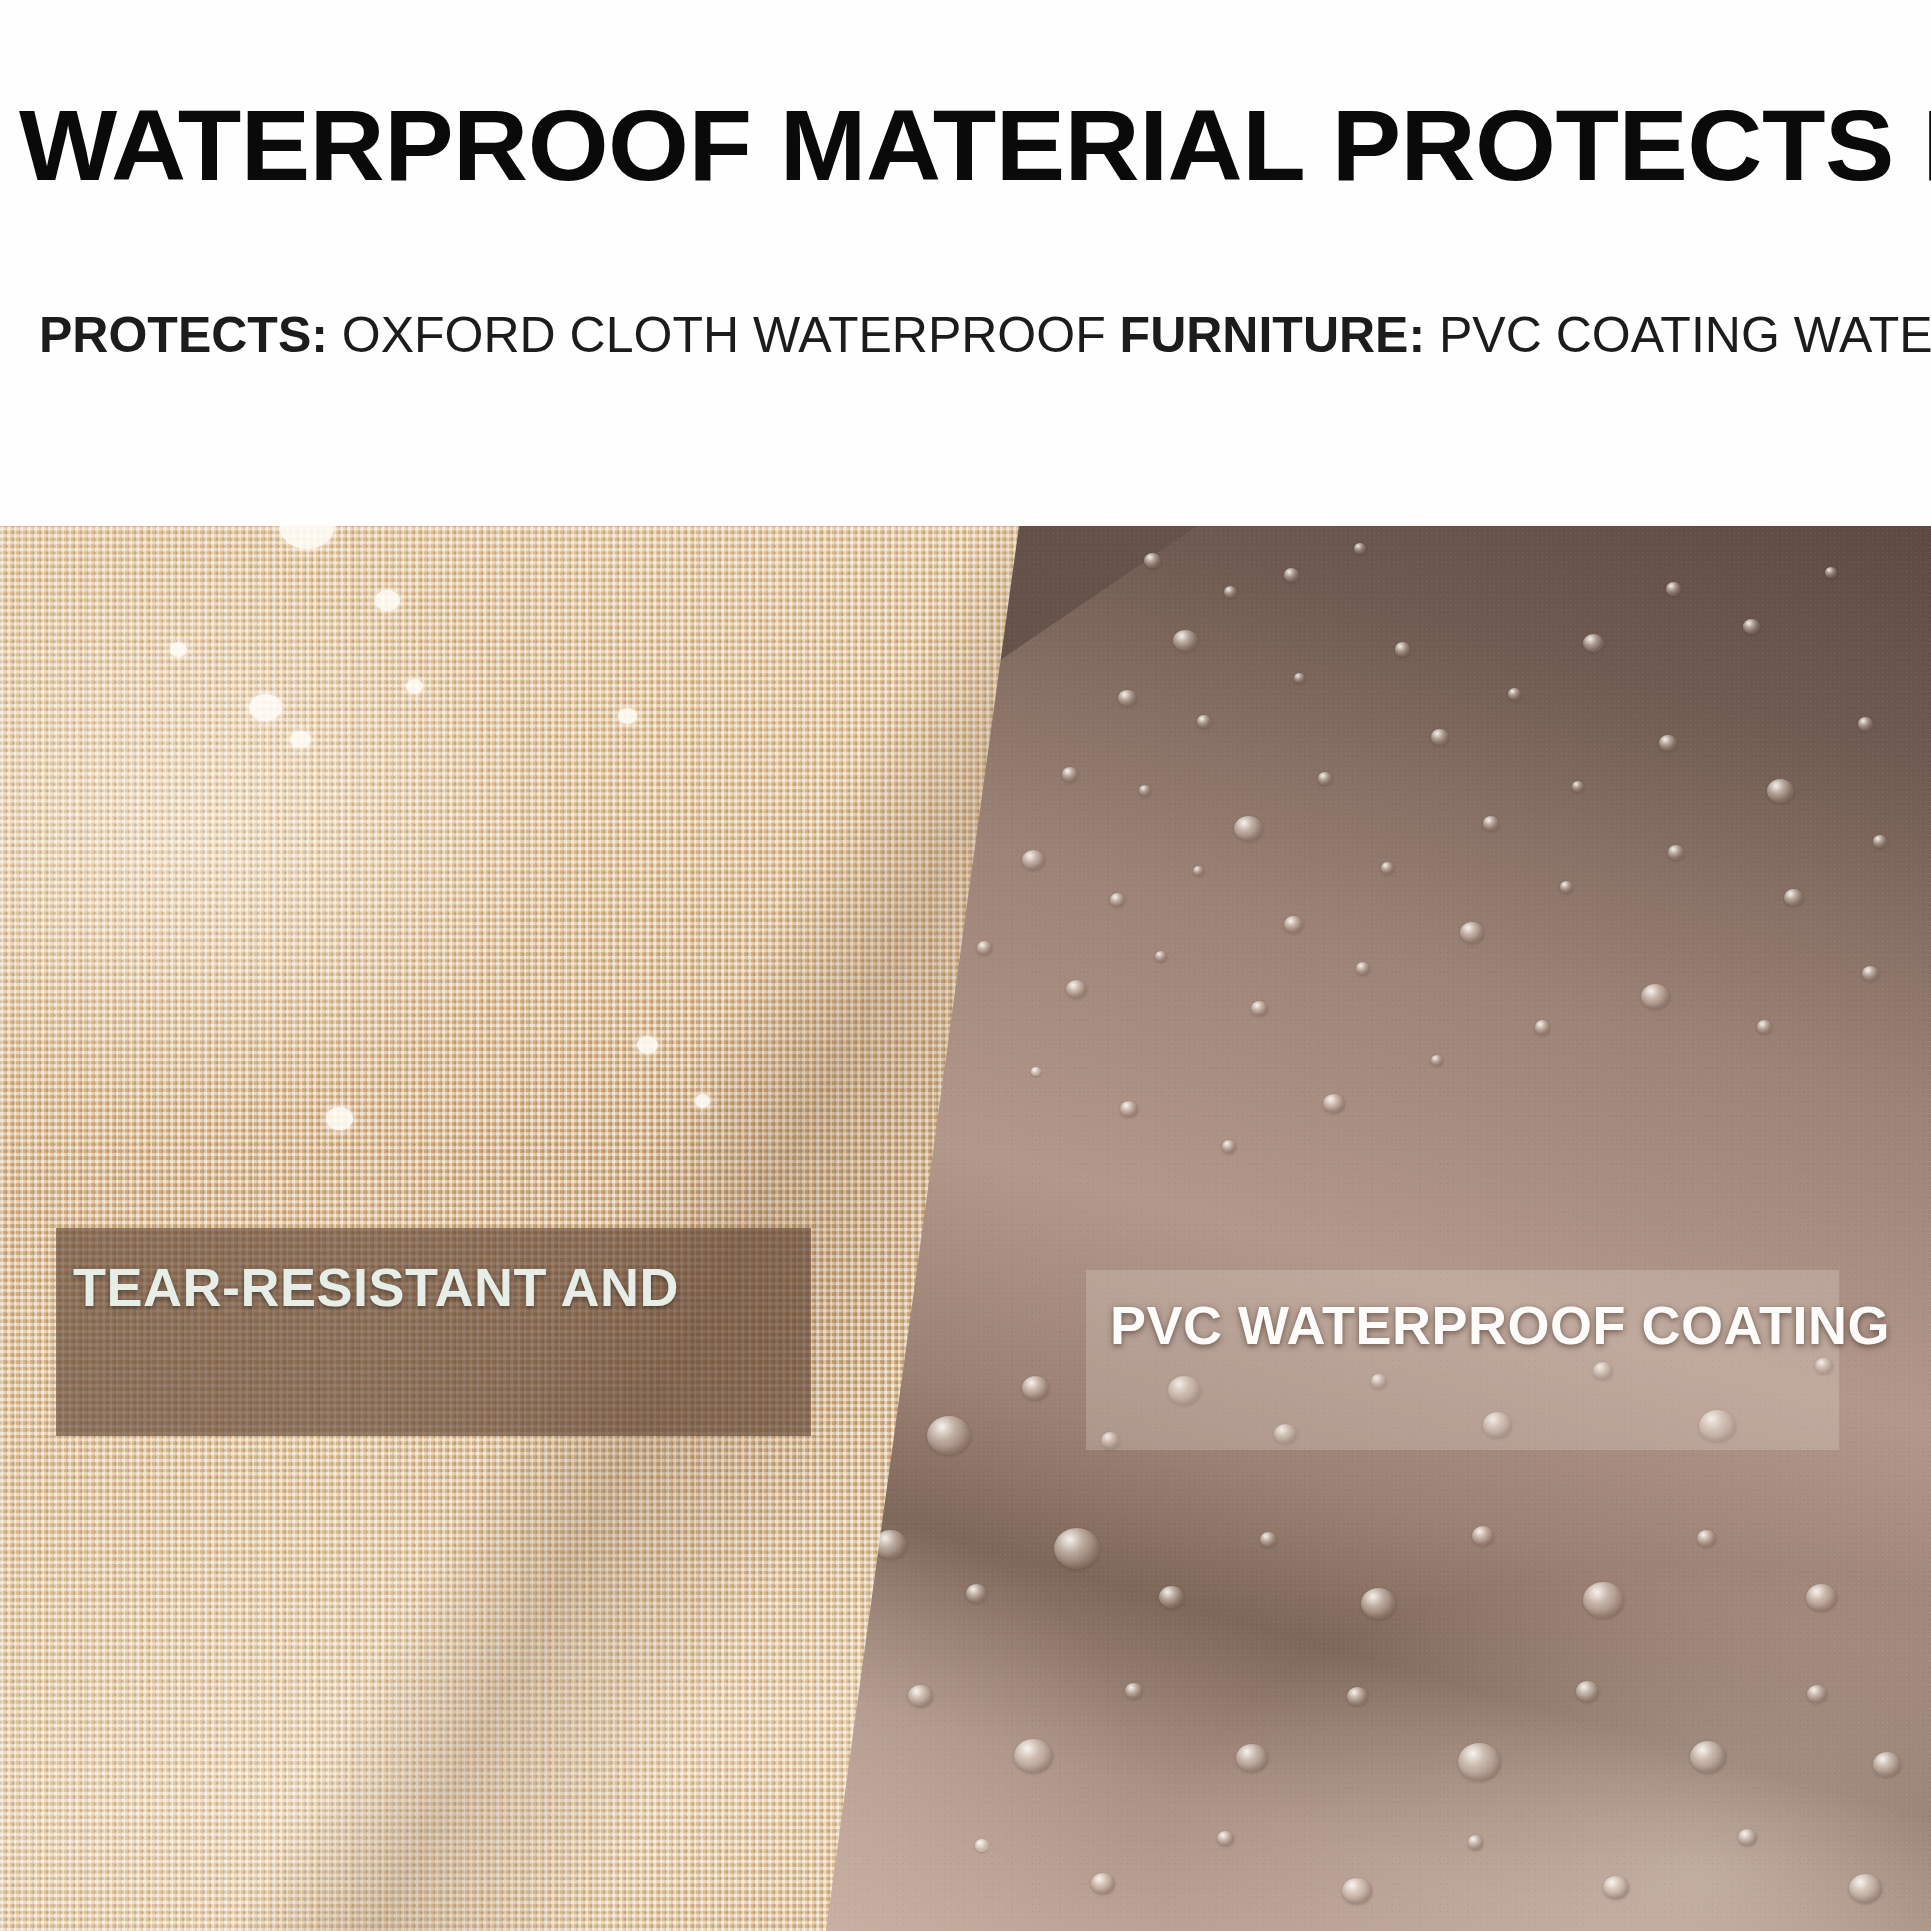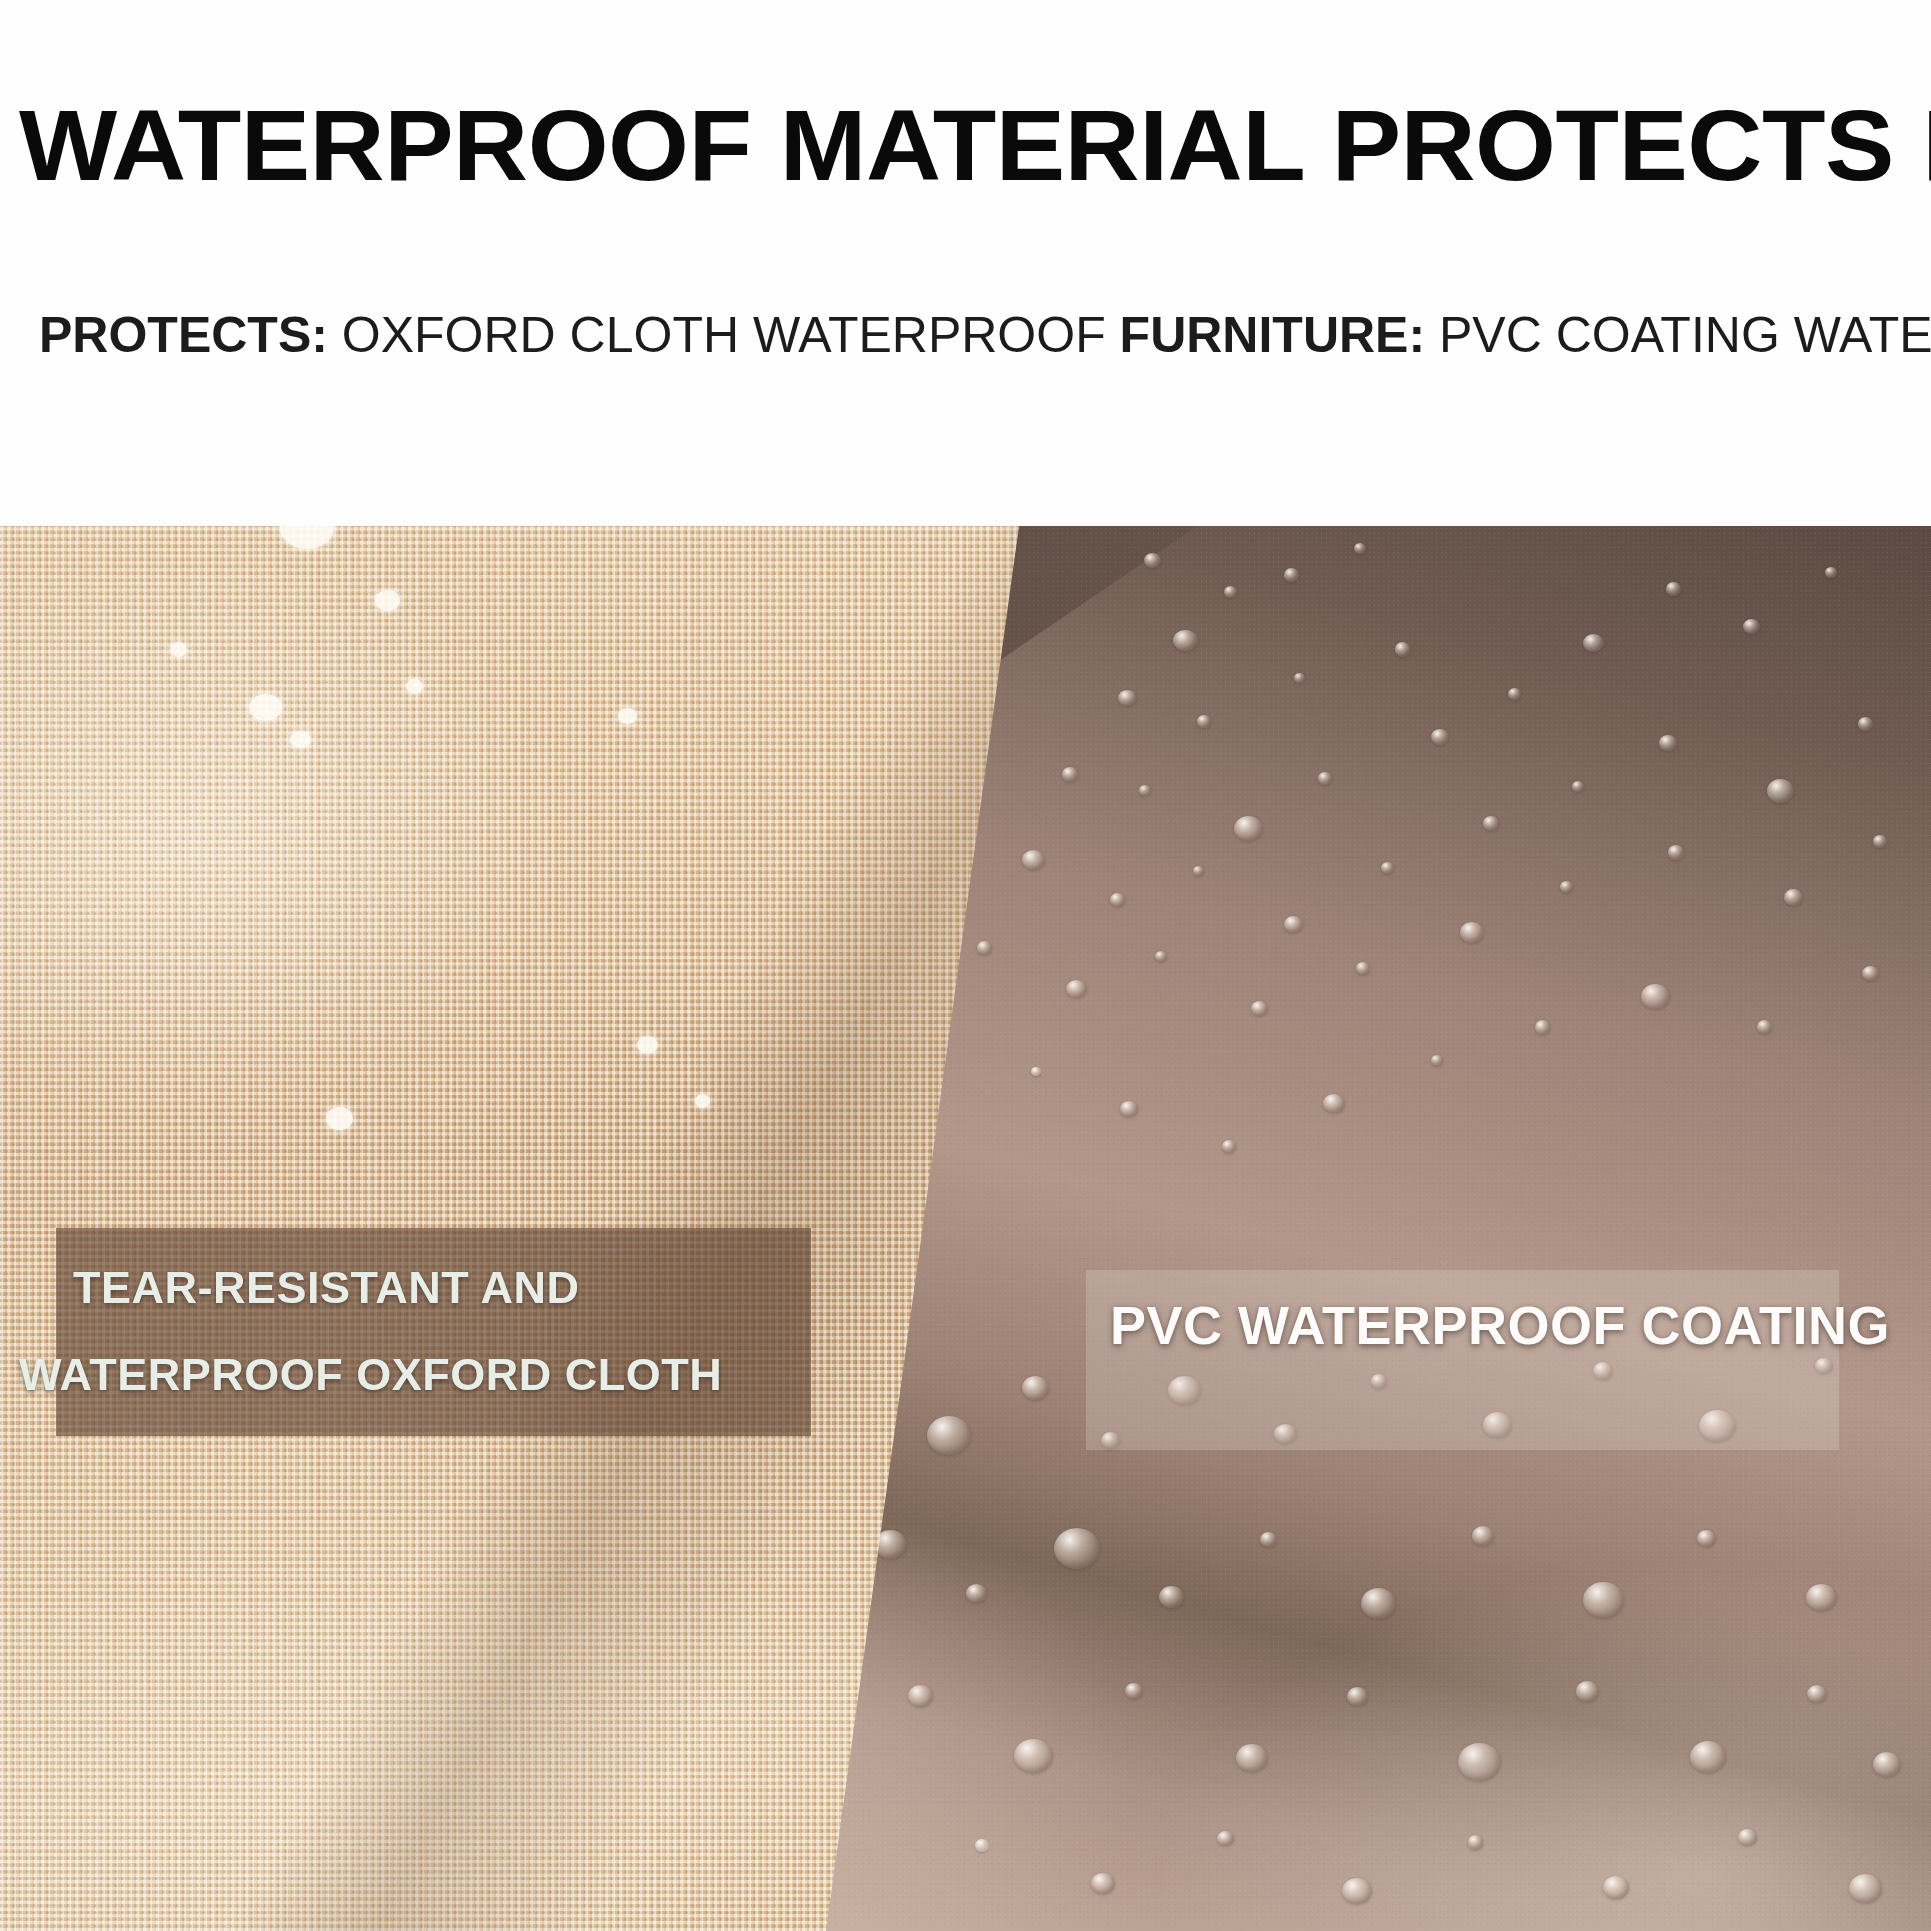--- a/index.html
+++ b/index.html
@@ -89,21 +89,21 @@
     background:radial-gradient(circle at 34% 28%, rgba(255,252,248,.92) 0%, rgba(236,224,214,.52) 32%, rgba(190,170,158,.30) 62%, rgba(120,98,86,.20) 100%);
     box-shadow:inset -1.9px -2.9px 4.8px rgba(90,70,58,.30), 0 1px 2.9px rgba(70,52,42,.28);}
   .bead.sm{background:radial-gradient(circle at 36% 30%, rgba(255,253,250,.95) 0%, rgba(228,216,206,.46) 50%, rgba(150,128,116,.20) 100%);
     box-shadow:0 1px 1.9px rgba(70,52,42,.22);}
 
   
   .cap-left{position:absolute;left:56px;top:1228px;width:755px;height:208px;
     background:rgba(92,63,46,.62);}
   .cap-left-text{position:absolute;left:73px;top:1244px;width:869px;
     font-family:"Liberation Sans Narrow","Liberation Sans",sans-serif;
-    font-weight:700;font-size:45px;line-height:87px;letter-spacing:0.5px;
+    font-weight:700;font-size:54px;line-height:87px;letter-spacing:0.5px;
     color:#e7eee8;text-shadow:0 1.9px 4.8px rgba(40,26,18,.55);white-space:nowrap;}
 
   .cap-right{position:absolute;left:1086px;top:1271px;width:753px;height:180px;
     background:rgba(232,220,212,.26);}
   .cap-right-text{position:absolute;left:1110px;top:1292px;width:830px;
     font-family:"Liberation Sans Narrow","Liberation Sans",sans-serif;
     font-weight:700;font-size:54px;line-height:66px;letter-spacing:0.5px;
     color:#fdfcfa;text-shadow:0 1.9px 6.8px rgba(50,34,26,.6);white-space:nowrap;}
 </style>
 </head>
@@ -230,18 +230,17 @@
       <div class="wdrop" style="left:695px;top:568px;width:15.4px;height:13.5px;"></div>
       <div class="wdrop" style="left:170px;top:116px;width:17.4px;height:14.5px;"></div>
     </div>
 
     <div class="cap-left" style="top:702px;"></div>
     <div class="cap-right" style="top:744px;"></div>
   </div>
 
   <div class="cap-left-text">
     <div>TEAR-RESISTANT AND</div>
-    <div style="margin-left:-54px;">WATERPROOF OXFORD CLOTH</div>
   </div>
   <div class="cap-right-text">PVC WATERPROOF COATING</div>
 
 </div>
 
 
 </body></html>

